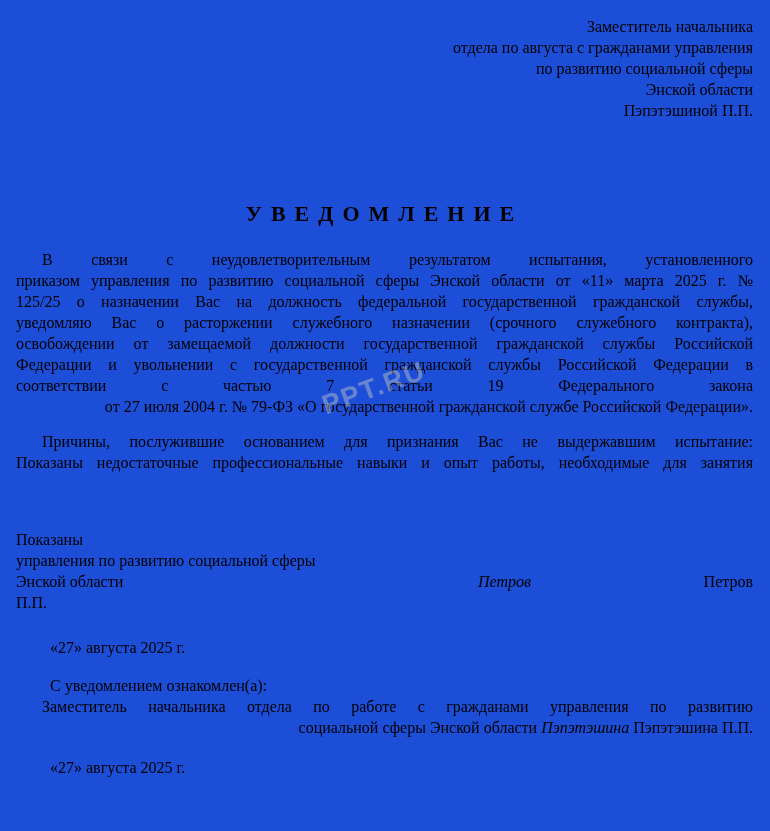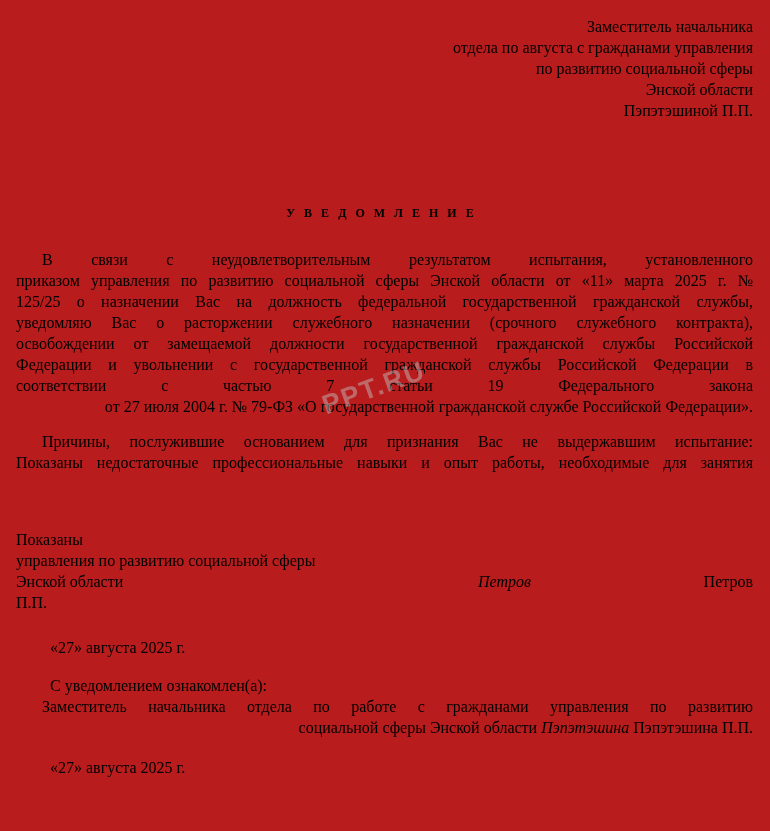--- a/index.html
+++ b/index.html
@@ -18,21 +18,21 @@
   .line { line-height: 21px; min-height: 21px; white-space: pre-wrap; }
   .just { text-align: justify; text-align-last: justify; }
   .plain { text-align: right; }
   .ind  { padding-left: 26px; }
   .ind2 { padding-left: 34px; }
   .header { text-align: right; }
   .title {
     margin-top: 82px;
     text-align: center;
     font-weight: bold;
-    font-size: 12px;
+    font-size: 22px;
     letter-spacing: 9px;
     line-height: 21px;
   }
   .p1 { margin-top: 25px; }
   .p2 { margin-top: 14px; }
   .sig { margin-top: 56px; }
   .sig-row { display: flex; }
   .sig-left { width: 462px; }
   .sig-mid { width: 212px; font-style: italic; }
   .sig-right { flex: 1; text-align: right; }
@@ -51,21 +51,21 @@
     font-size: 27px;
     letter-spacing: 2px;
     opacity: 0.45;
     pointer-events: none;
     z-index: 2;
   }
 </style>
 </head>
 <body>
 
-<div class="page" style="background: #b91c1c; color: rgb(0, 0, 0);">
+<div class="page" style="background: #1d4ed8; color: rgb(0, 0, 0);">
 
   <div class="header">
     <div class="line">Заместитель начальника</div>
     <div class="line">отдела по августа с гражданами управления</div>
     <div class="line">по развитию социальной сферы</div>
     <div class="line">Энской области</div>
     <div class="line">Пэпэтэшиной П.П.</div>
   </div>
 
   <div class="title">УВЕДОМЛЕНИЕ</div>

